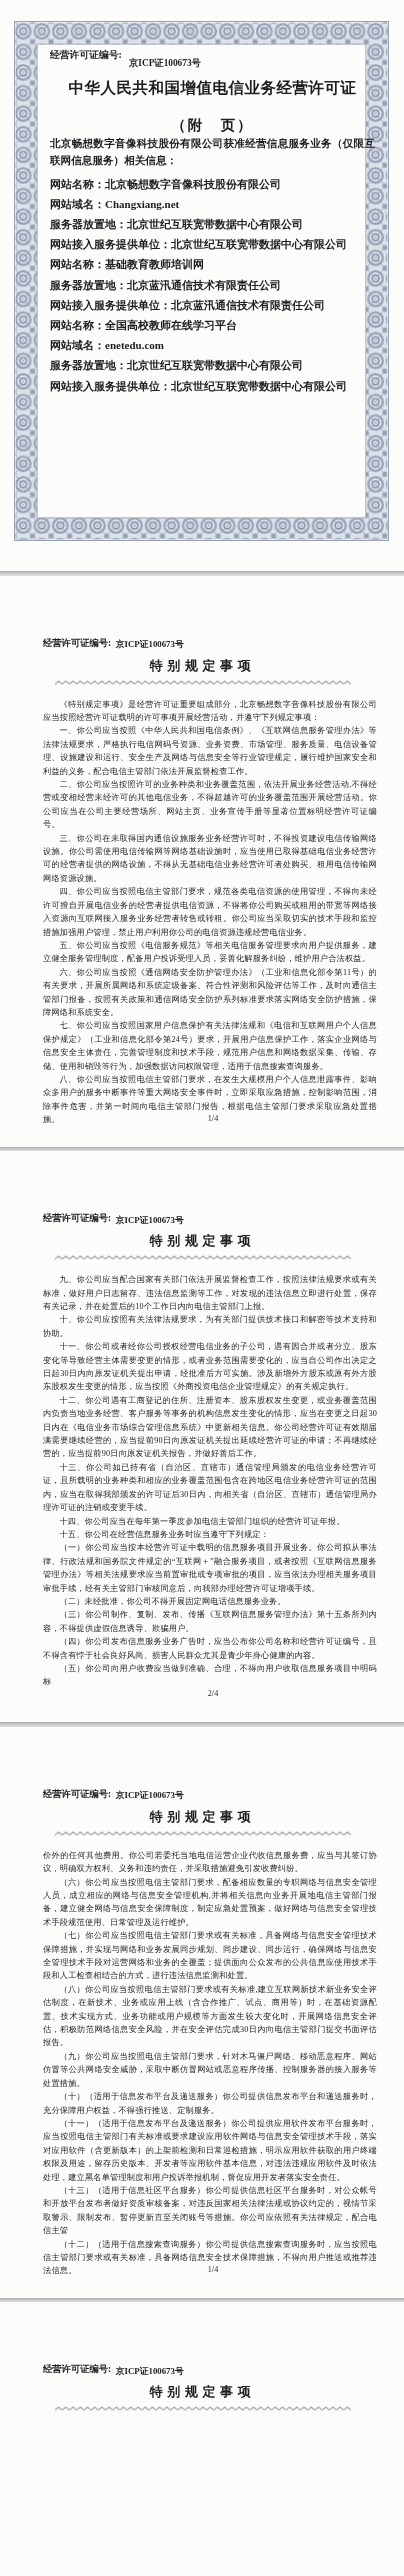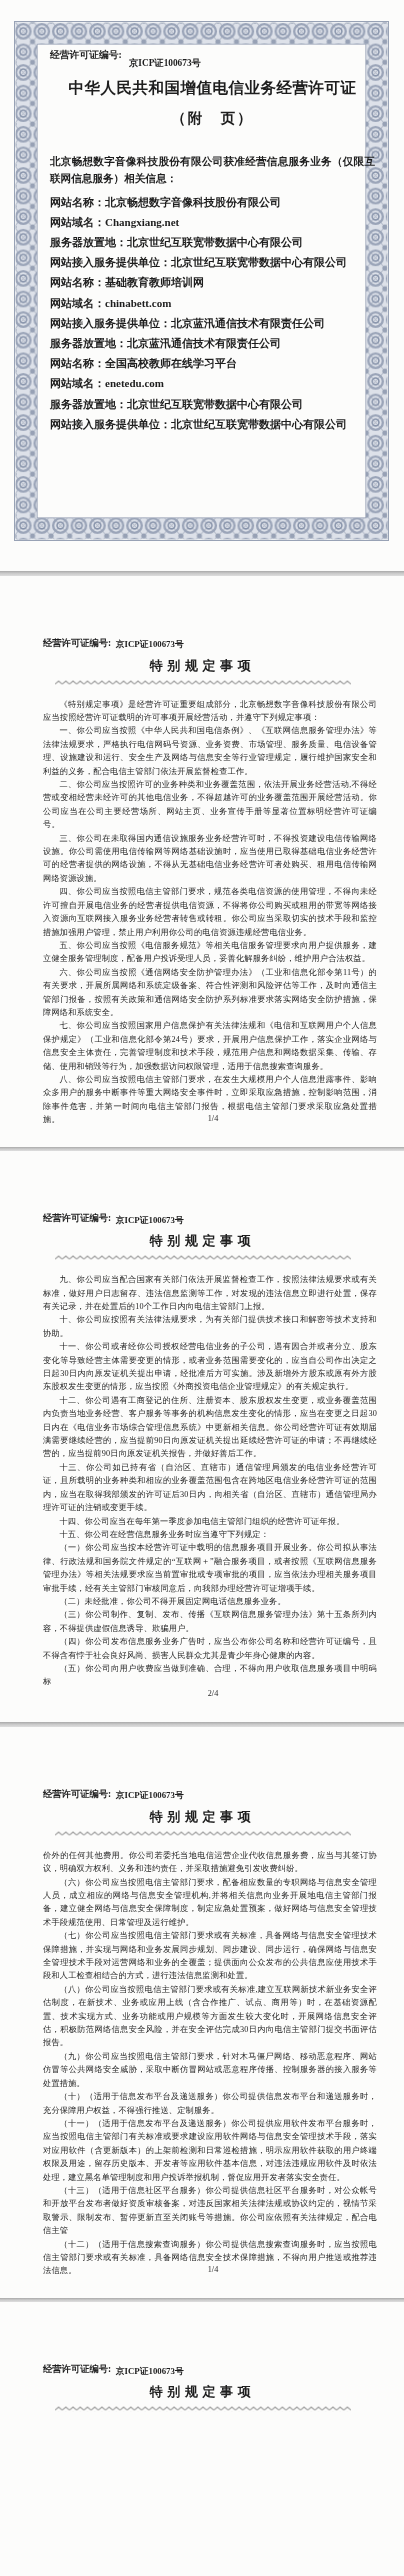--- a/index.html
+++ b/index.html
@@ -45,25 +45,24 @@
     margin-top: 15.5px;
     text-align: center;
     font-size: 15.5px;
     font-weight: bold;
     letter-spacing: 0.5px;
   }
   .cert-subtitle {
     text-align: center;
     font-size: 14.4px;
     font-weight: bold;
-    margin-top: 10px;
+    margin-top: 17px;
     letter-spacing: 2.1px;
   }
   .cert-intro {
-    margin-top: 25px;
     font-size: 10.6px;
     line-height: 17px;
     font-weight: bold;
     text-align: justify;
   }
   .cert-entries { margin-top: 8.2px; }
   .cert-entry {
     font-size: 11px;
     line-height: 15px;
     font-weight: bold;
@@ -153,23 +152,22 @@
       <div class="cert-title">中华人民共和国增值电信业务经营许可证</div>
       <div class="cert-subtitle">（附　页）</div>
       <div class="cert-intro">北京畅想数字音像科技股份有限公司获准经营信息服务业务（仅限互联网信息服务）相关信息：</div>
 
       <div class="cert-entries">
         <div class="cert-entry"><span>网站名称：</span><span>北京畅想数字音像科技股份有限公司</span></div>
         <div class="cert-entry"><span>网站域名：</span><span>Changxiang.net</span></div>
         <div class="cert-entry"><span>服务器放置地：</span><span>北京世纪互联宽带数据中心有限公司</span></div>
         <div class="cert-entry"><span>网站接入服务提供单位：</span><span>北京世纪互联宽带数据中心有限公司</span></div>
         <div class="cert-entry"><span>网站名称：</span><span>基础教育教师培训网</span></div>
-        <div class="cert-entry"><span>网站域名：</span><span>chinabett.com</span></div>
+        <div class="cert-entry"><span>服务器放置地：</span><span>北京蓝汛通信技术有限责任公司</span></div>
         <div class="cert-entry"><span>网站接入服务提供单位：</span><span>北京蓝汛通信技术有限责任公司</span></div>
-        <div class="cert-entry"><span>服务器放置地：</span><span>北京蓝汛通信技术有限责任公司</span></div>
         <div class="cert-entry"><span>网站名称：</span><span>全国高校教师在线学习平台</span></div>
         <div class="cert-entry"><span>网站域名：</span><span>enetedu.com</span></div>
         <div class="cert-entry"><span>服务器放置地：</span><span>北京世纪互联宽带数据中心有限公司</span></div>
         <div class="cert-entry"><span>网站接入服务提供单位：</span><span>北京世纪互联宽带数据中心有限公司</span></div>
       </div>
     </div>
   </div>
 
   <div class="page-gap"></div>
 

